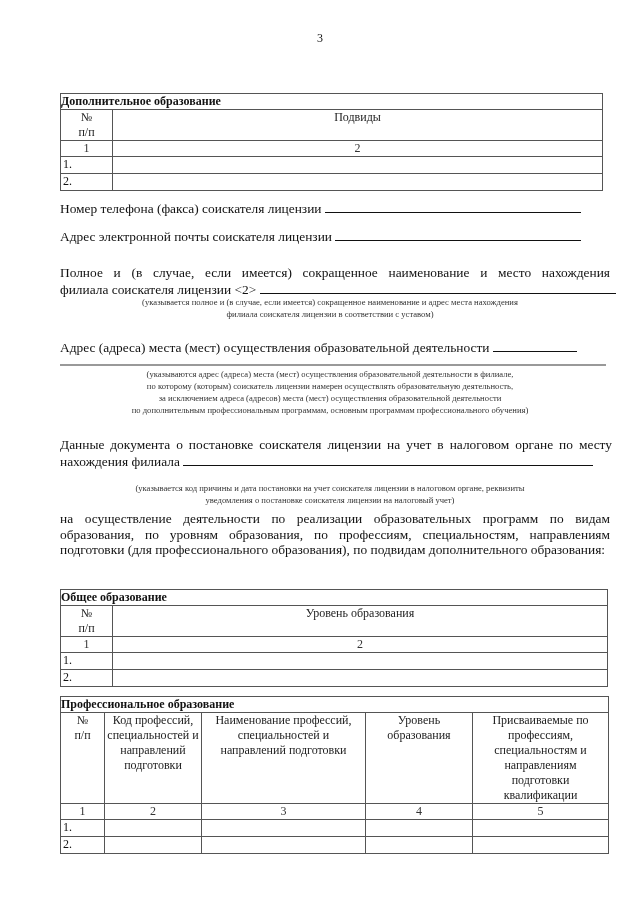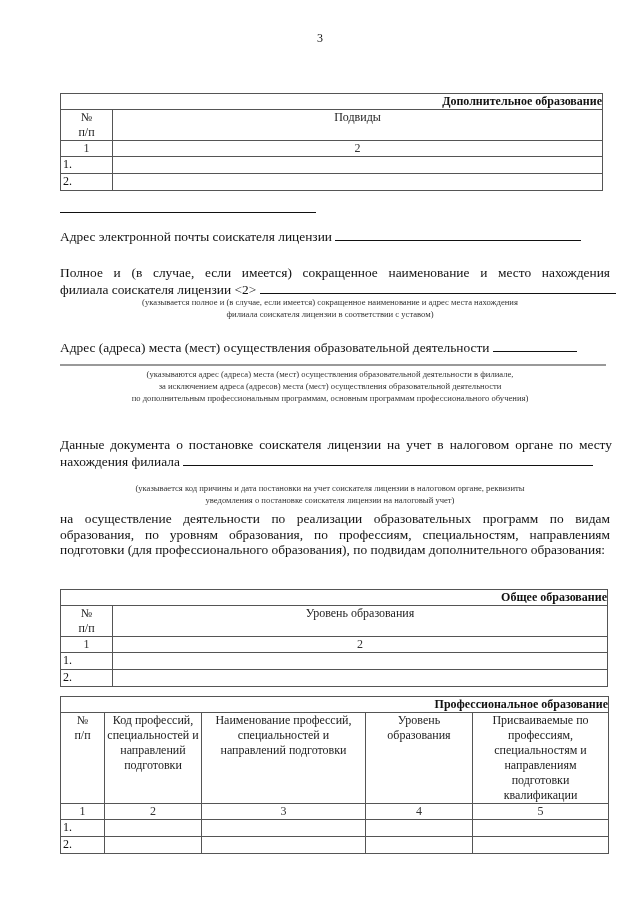--- a/index.html
+++ b/index.html
@@ -5,21 +5,21 @@
   html, body { margin: 0; padding: 0; background: #ffffff; }
   body {
     width: 640px; height: 905px; position: relative; overflow: hidden;
     font-family: "Liberation Serif", "DejaVu Serif", serif; color: #111;
   }
   .abs { position: absolute; }
   .page-num { left: 0; width: 640px; top: 31px; text-align: center; font-size: 12px; }
 
   table.t { border-collapse: collapse; position: absolute; table-layout: fixed; }
   table.t td { border: 1px solid #555; padding: 0; vertical-align: top; font-size: 12px; line-height: 15px; }
-  .title-cell { text-align: right; font-weight: bold; font-size: 12.5px; height: 14px; line-height: 14px; }
+  .title-cell { text-align: left; font-weight: bold; font-size: 12.5px; height: 14px; line-height: 14px; }
   .hdr { text-align: center; color: #222; }
   .num { text-align: center; font-size: 7px; line-height: 8px; height: 8px; color: #333; }
   .rowcell { height: 16px; font-size: 13px; line-height: 17px; padding-left: 2px !important; }
   .thick-t td { border-top: 2px solid #444; }
 
   .line-text { font-size: 13.4px; line-height: 15px; white-space: nowrap; }
   .uline { display: inline-block; border-bottom: 1px solid #111; height: 12px; vertical-align: baseline; }
   .caption { font-size: 8.6px; line-height: 12px; text-align: center; color: #333; left: 60px; width: 540px; }
   .justify { font-size: 13.4px; line-height: 15.5px; text-align: justify; text-align-last: left; left: 60px; width: 550px; }
   .rule { height: 0; border-top: 2px solid #999; }
@@ -52,20 +52,21 @@
     <td class="rowcell"></td>
   </tr>
   <tr>
     <td class="rowcell">2.</td>
     <td class="rowcell"></td>
   </tr>
 </tbody>
   </table>
 
 <div class="abs line-text" style="left:60px; top:200px;">
+  <span>Номер телефона (факса) соискателя лицензии</span>
   <span class="uline" style="width:256px;"></span>
 </div>
 <div class="abs line-text" style="left:60px; top:228px;">
   <span>Адрес электронной почты соискателя лицензии</span>
   <span class="uline" style="width:246px;"></span>
 </div>
 
 <div class="abs justify" style="top:265px; width:550px; text-align-last:justify;">Полное и (в случае, если имеется) сокращенное наименование и место нахождения</div>
 <div class="abs line-text" style="left:60px; top:281px;">
   <span>филиала соискателя лицензии &lt;2&gt;</span>
@@ -76,20 +77,21 @@
   <div>филиала соискателя лицензии в соответствии с уставом)</div>
 </div>
 
 <div class="abs line-text" style="left:60px; top:339px;">
   <span>Адрес (адреса) места (мест) осуществления образовательной деятельности</span>
   <span class="uline" style="width:84px;"></span>
 </div>
 <div class="abs rule" style="left:60px; top:364px; width:546px;"></div>
 <div class="abs caption" style="top:368px;">
   <div>(указываются адрес (адреса) места (мест) осуществления образовательной деятельности в филиале,</div>
+  <div>по которому (которым) соискатель лицензии намерен осуществлять образовательную деятельность,</div>
   <div>за исключением адреса (адресов) места (мест) осуществления образовательной деятельности</div>
   <div>по дополнительным профессиональным программам, основным программам профессионального обучения)</div>
 </div>
 
 <div class="abs justify" style="top:437px; width:552px; text-align-last:justify;">Данные документа о постановке соискателя лицензии на учет в налоговом органе по месту</div>
 <div class="abs line-text" style="left:60px; top:453px;">
   <span>нахождения филиала</span>
   <span class="uline" style="width:410px;"></span>
 </div>
 <div class="abs caption" style="top:482px;">

